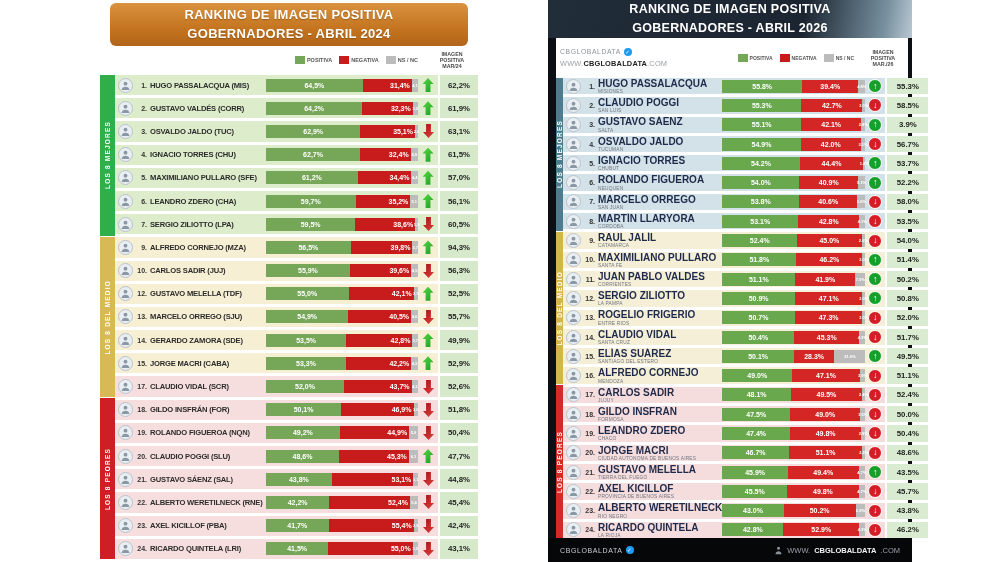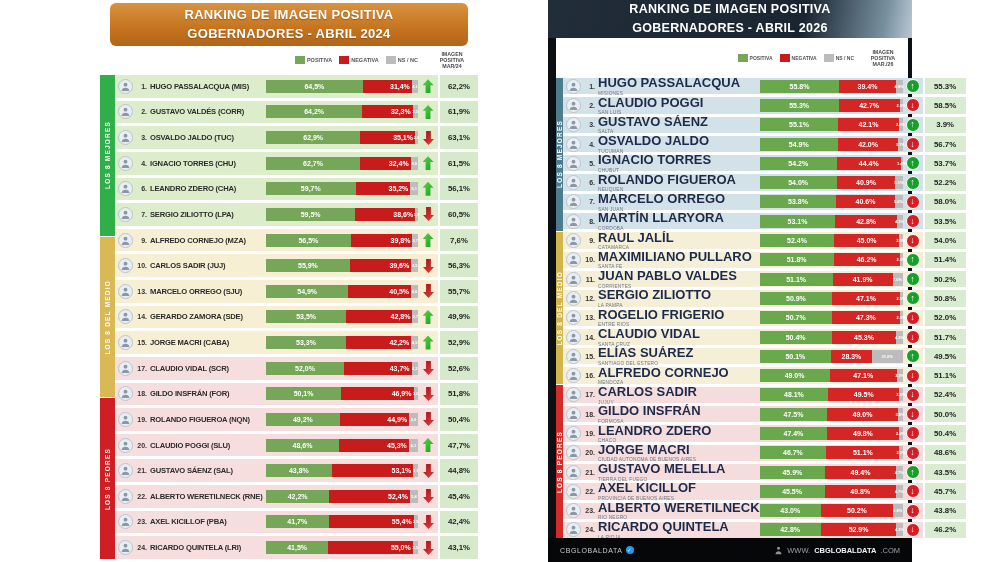--- a/index.html
+++ b/index.html
@@ -70,21 +70,21 @@
   .urlline { font-size:7.4px; color:#9aa0a6; letter-spacing:.2px; }
   .urlline b { color:#222; }
   .rsub .legend { margin-left:auto; }
   .rsub .lg { font-size:5px; }
   .rsub .prevhead { width:46px; }
   .rtable { flex:1; display:flex; min-height:0; }
   .rpanel .secs { width:19px; }
   .rpanel .sec.s0 { background:#4c7c8e; } .rpanel .sec.s1 { background:#d3b64b; } .rpanel .sec.s2 { background:#d52b28; }
   .rpanel .row.sec-0 { background:#d3e1e9; } .rpanel .row.sec-1 { background:#f5efd8; } .rpanel .row.sec-2 { background:#f6dddd; }
   .nameblock { flex:1; min-width:0; line-height:1.12; }
-  .rname { font-size:13px; font-weight:bold; color:#1e2a4a; white-space:nowrap; overflow:hidden; display:block; }
+  .rname { font-size:10px; font-weight:bold; color:#1e2a4a; white-space:nowrap; overflow:hidden; display:block; }
   .rprov { font-size:4.8px; color:#6f7680; white-space:nowrap; overflow:hidden; display:block; letter-spacing:.2px; }
   .rpanel .bar { width:143px; }
   .arrow-c { width:14px; height:14px; border-radius:50%; border:1.5px solid #fff; color:#fff;
     font-size:9px; font-weight:bold; display:flex; align-items:center; justify-content:center; line-height:1; }
   .arrow-c.up { background:#16a02a; } .arrow-c.down { background:#d41d24; }
   .rpanel .prev { width:43px; background:#d9ecd1; }
   .rfoot { position:absolute; left:0; right:0; bottom:0; height:24px; background:#060709;
     display:flex; align-items:center; justify-content:space-between; padding:0 12px; }
   .rfoot .brandline { font-size:7px; color:#c9cdd1; }
   .rfoot .url { display:flex; align-items:center; gap:4px; font-size:7.5px; color:#9aa0a6; }
@@ -211,20 +211,39 @@
             </span>
             <span class="prev">61,5%</span>
           </div>
           <div class="row sec-0">
             <span class="avatar">
               <svg viewBox="0 0 24 24">
                 <circle cx="12" cy="8" r="4.2" fill="#8a97a5"></circle>
                 <path d="M3.5 22c0-5 4.2-7.5 8.5-7.5s8.5 2.5 8.5 7.5z" fill="#8a97a5"></path>
               </svg>
             </span>
+            <span class="rank">5.</span>
+            <span class="lname">MAXIMILIANO PULLARO (SFE)</span>
+            <span class="bar">
+              <span class="seg pos" style="flex-grow: 61.2; flex-basis: 0px;">61,2%</span>
+              <span class="seg neg" style="flex-grow: 34.4; flex-basis: 0px;">34,4%</span>
+              <span class="seg ns" style="flex-grow: 4.4; flex-basis: 0px;">4,4</span>
+            </span>
+            <span class="tr">
+              <span class="arrow up"></span>
+            </span>
+            <span class="prev">57,0%</span>
+          </div>
+          <div class="row sec-0">
+            <span class="avatar">
+              <svg viewBox="0 0 24 24">
+                <circle cx="12" cy="8" r="4.2" fill="#8a97a5"></circle>
+                <path d="M3.5 22c0-5 4.2-7.5 8.5-7.5s8.5 2.5 8.5 7.5z" fill="#8a97a5"></path>
+              </svg>
+            </span>
             <span class="rank">6.</span>
             <span class="lname">LEANDRO ZDERO (CHA)</span>
             <span class="bar">
               <span class="seg pos" style="flex-grow: 59.7; flex-basis: 0px;">59,7%</span>
               <span class="seg neg" style="flex-grow: 35.2; flex-basis: 0px;">35,2%</span>
               <span class="seg ns" style="flex-grow: 5.1; flex-basis: 0px;">5,1</span>
             </span>
             <span class="tr">
               <span class="arrow up"></span>
             </span>
@@ -259,40 +278,59 @@
             <span class="rank">9.</span>
             <span class="lname">ALFREDO CORNEJO (MZA)</span>
             <span class="bar">
               <span class="seg pos" style="flex-grow: 56.5; flex-basis: 0px;">56,5%</span>
               <span class="seg neg" style="flex-grow: 39.8; flex-basis: 0px;">39,8%</span>
               <span class="seg ns" style="flex-grow: 3.7; flex-basis: 0px;">3,7</span>
             </span>
             <span class="tr">
               <span class="arrow up"></span>
             </span>
-            <span class="prev">7,6%</span>
+            <span class="prev">94,3%</span>
           </div>
           <div class="row sec-1">
             <span class="avatar">
               <svg viewBox="0 0 24 24">
                 <circle cx="12" cy="8" r="4.2" fill="#8a97a5"></circle>
                 <path d="M3.5 22c0-5 4.2-7.5 8.5-7.5s8.5 2.5 8.5 7.5z" fill="#8a97a5"></path>
               </svg>
             </span>
             <span class="rank">10.</span>
             <span class="lname">CARLOS SADIR (JUJ)</span>
             <span class="bar">
               <span class="seg pos" style="flex-grow: 55.9; flex-basis: 0px;">55,9%</span>
               <span class="seg neg" style="flex-grow: 39.6; flex-basis: 0px;">39,6%</span>
               <span class="seg ns" style="flex-grow: 4.5; flex-basis: 0px;">4,5</span>
             </span>
             <span class="tr">
               <span class="arrow down"></span>
             </span>
             <span class="prev">56,3%</span>
+          </div>
+          <div class="row sec-1">
+            <span class="avatar">
+              <svg viewBox="0 0 24 24">
+                <circle cx="12" cy="8" r="4.2" fill="#8a97a5"></circle>
+                <path d="M3.5 22c0-5 4.2-7.5 8.5-7.5s8.5 2.5 8.5 7.5z" fill="#8a97a5"></path>
+              </svg>
+            </span>
+            <span class="rank">12.</span>
+            <span class="lname">GUSTAVO MELELLA (TDF)</span>
+            <span class="bar">
+              <span class="seg pos" style="flex-grow: 55; flex-basis: 0px;">55,0%</span>
+              <span class="seg neg" style="flex-grow: 42.1; flex-basis: 0px;">42,1%</span>
+              <span class="seg ns" style="flex-grow: 2.9; flex-basis: 0px;">2,9</span>
+            </span>
+            <span class="tr">
+              <span class="arrow up"></span>
+            </span>
+            <span class="prev">52,5%</span>
           </div>
           <div class="row sec-1">
             <span class="avatar">
               <svg viewBox="0 0 24 24">
                 <circle cx="12" cy="8" r="4.2" fill="#8a97a5"></circle>
                 <path d="M3.5 22c0-5 4.2-7.5 8.5-7.5s8.5 2.5 8.5 7.5z" fill="#8a97a5"></path>
               </svg>
             </span>
             <span class="rank">13.</span>
             <span class="lname">MARCELO ORREGO (SJU)</span>
@@ -500,20 +538,27 @@
     </div>
   </section>
 
   <section class="rpanel">
     <div class="rheader">
       <div>RANKING DE IMAGEN POSITIVA</div>
       <div>GOBERNADORES - ABRIL 2026</div>
     </div>
     <div class="rcard">
       <div class="rsub">
+        <div class="brandbox">
+          <div class="brandline">
+            <span>CBGLOBALDATA</span>
+            <span class="check">✓</span>
+          </div>
+          <div class="urlline"><span>WWW.</span><b>CBGLOBALDATA</b><span>.COM</span></div>
+        </div>
         <div class="legend">
           <span class="lg">
               <i class="sw pos"></i>
               <b>POSITIVA</b>
             </span>
           <span class="lg">
               <i class="sw neg"></i>
               <b>NEGATIVA</b>
             </span>
           <span class="lg">

